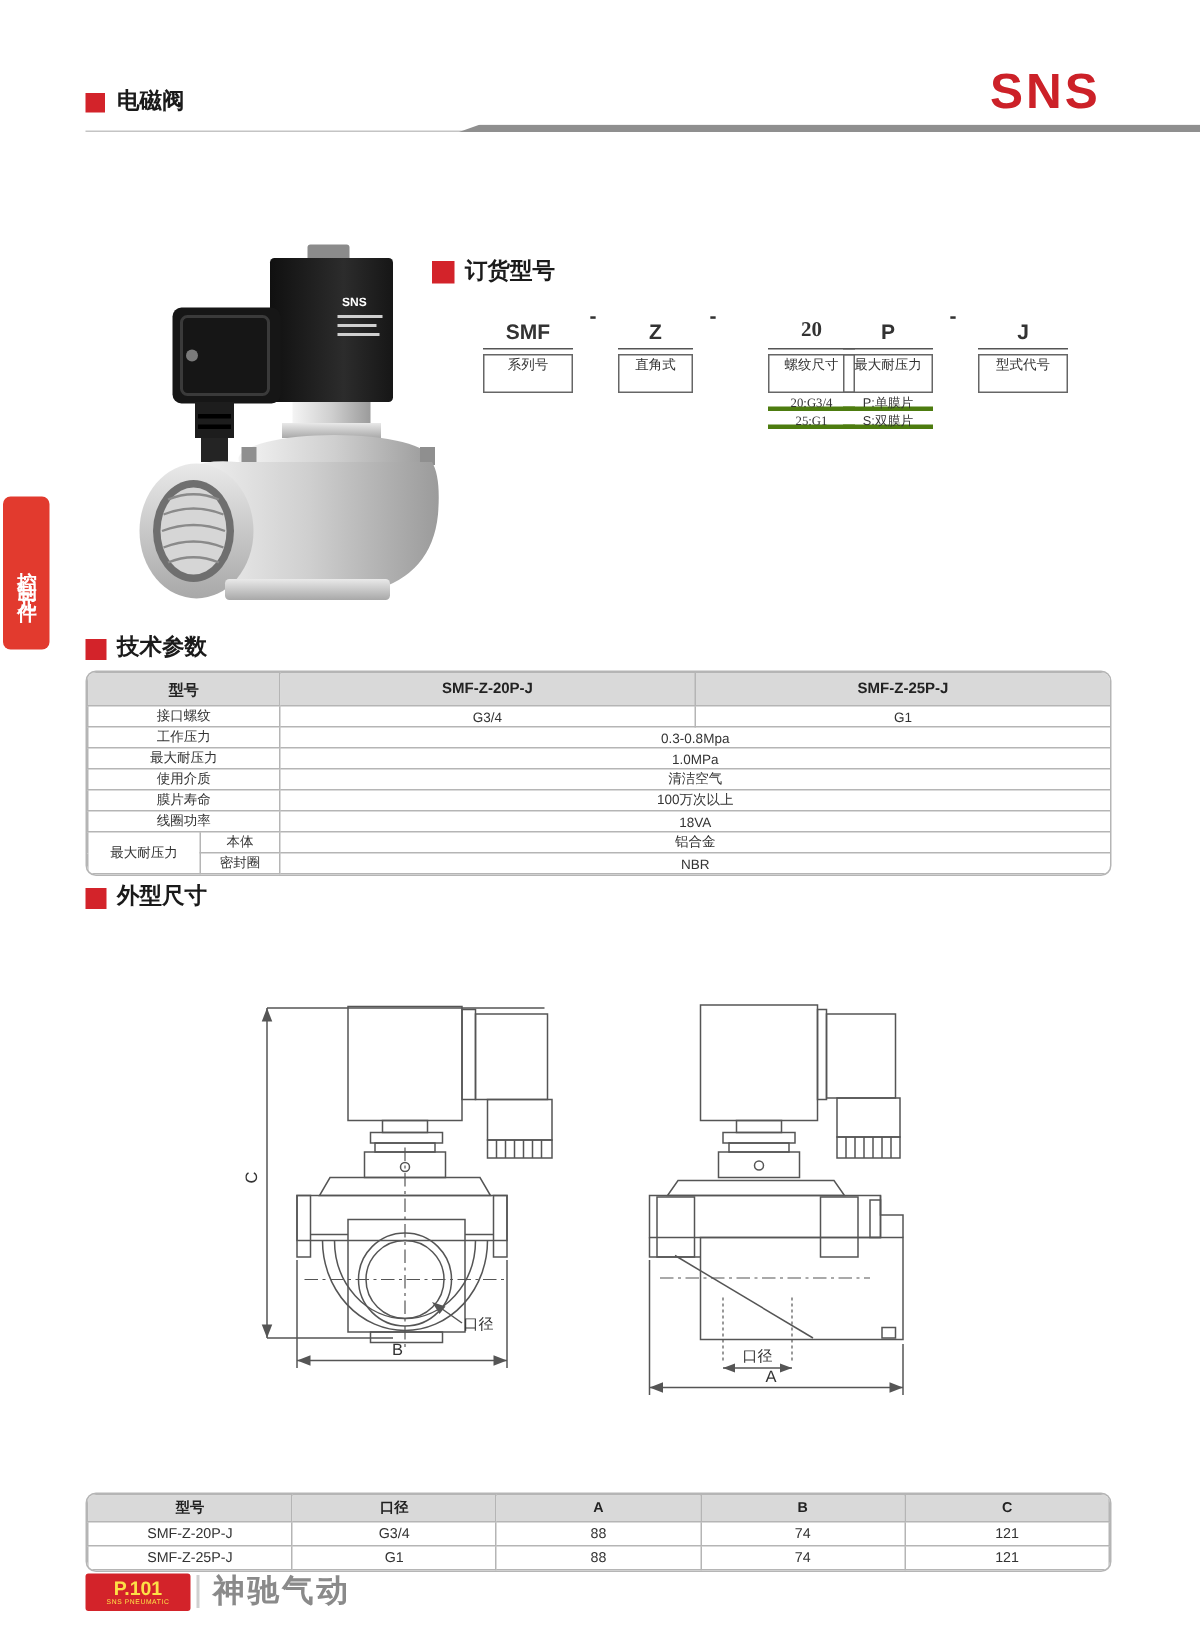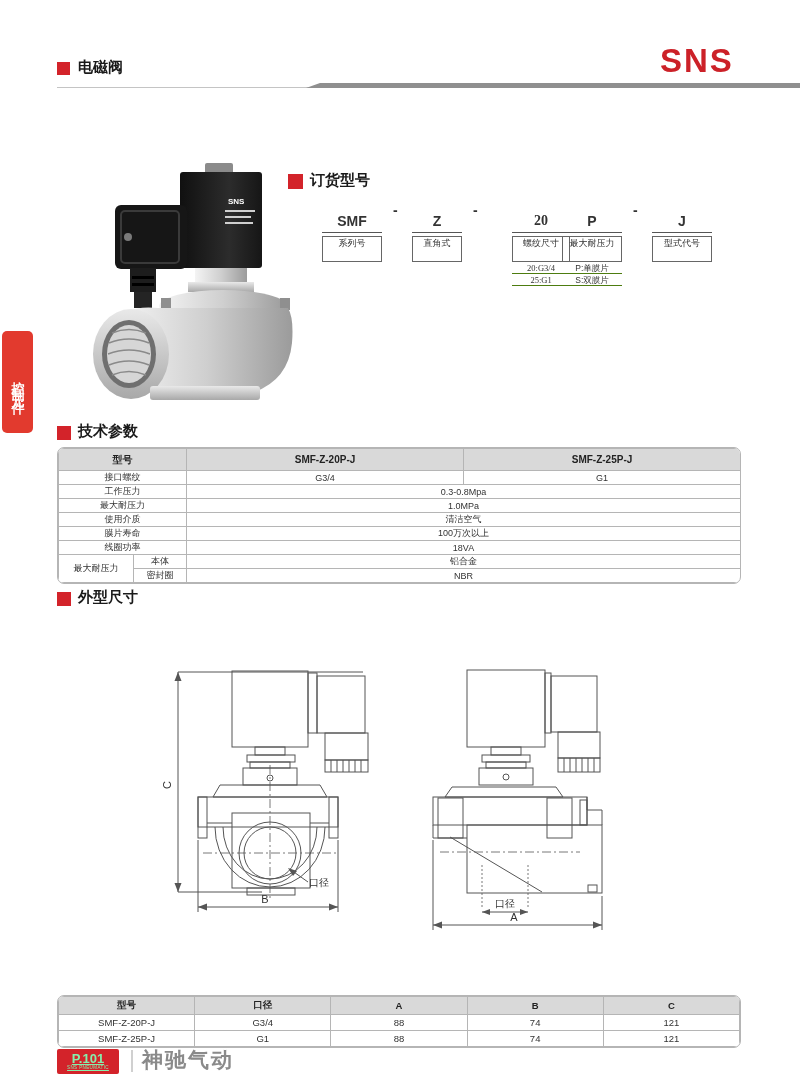--- a/index.html
+++ b/index.html
@@ -22,21 +22,21 @@
 
   
   #side-tab{position:absolute;left:2px;top:331px;width:31px;height:102px;background:var(--tab_red);
     border-radius:5px;color:#fff;font-size:13px;font-weight:bold;writing-mode:vertical-rl;
     text-orientation:upright;letter-spacing:7px;display:flex;align-items:center;justify-content:center;padding-top:6px;}
 
   
   .seg{position:absolute;top:202px;text-align:center;}
   .seg .code{font-size:14px;font-weight:bold;color:#333;border-bottom:1.5px solid #555;padding-bottom:3px;height:20px;margin-top:11px;}
   .seg .tag{margin-top:3px;border:1px solid #666;font-size:9px;height:26px;line-height:13px;color:#333;}
-  .seg .opt{font-size:8.5px;height:12px;line-height:12px;border-bottom:1px solid #4d7c0f;color:#333;}
+  .seg .opt{font-size:8.5px;height:12px;line-height:12px;border-bottom:3px solid #4d7c0f;color:#333;}
   .mdash{position:absolute;top:202px;font-size:14px;font-weight:bold;color:#333;}
 
   
   .tbl-wrap{position:absolute;border:1px solid var(--border);border-radius:7px;overflow:hidden;background:#fff;}
   table{border-collapse:collapse;table-layout:fixed;}
   td{border:1px solid var(--border);text-align:center;color:#333;overflow:hidden;white-space:nowrap;}
   #specs-wrap{left:57px;top:447px;width:684px;}
   #specs-wrap table{width:682px;}
   #specs-wrap td{font-size:9px;height:13px;padding:0 2px;}
   #specs-wrap tr.hd td{height:22px;background:var(--hdr_gray);font-size:10px;font-weight:bold;color:#222;}
@@ -48,22 +48,22 @@
   
   #drawings{position:absolute;left:150px;top:650px;}
   .draw{stroke:var(--draw);fill:none;stroke-width:1;}
   .fil{fill:var(--draw);stroke:none;}
   .cl{stroke:var(--draw);fill:none;stroke-width:0.8;stroke-dasharray:9 3 2 3;}
   .dot{stroke:var(--draw);fill:none;stroke-width:0.8;stroke-dasharray:2 2;}
   .dtext{fill:#333;font-size:11px;font-family:"Liberation Sans","DejaVu Sans",sans-serif;}
   .dtext-sm{fill:#333;font-size:10px;font-family:"Liberation Sans","DejaVu Sans",sans-serif;}
 
   
-  #page-badge{position:absolute;left:57px;top:1049px;width:62px;height:25px;background:var(--red);border-radius:2px;
-    display:flex;flex-direction:column;align-items:center;justify-content:center;color:#86efac;text-decoration:underline;}
+  #page-badge{position:absolute;left:57px;top:1049px;width:70px;height:25px;background:var(--red);border-radius:2px;
+    display:flex;flex-direction:column;align-items:center;justify-content:center;color:#fde047;}
   #page-badge .no{font-size:13px;font-weight:bold;line-height:13px;}
   #page-badge .sub{font-size:4.5px;line-height:6px;letter-spacing:.4px;}
   #footer-divider{position:absolute;left:131px;top:1050px;width:2px;height:22px;background:#d0d0d0;}
   #company{position:absolute;left:142px;top:1046px;font-size:21px;font-weight:800;color:var(--footer_gray);letter-spacing:2px;}
 </style>
 </head>
 <body>
 
 <div id="page">
 

